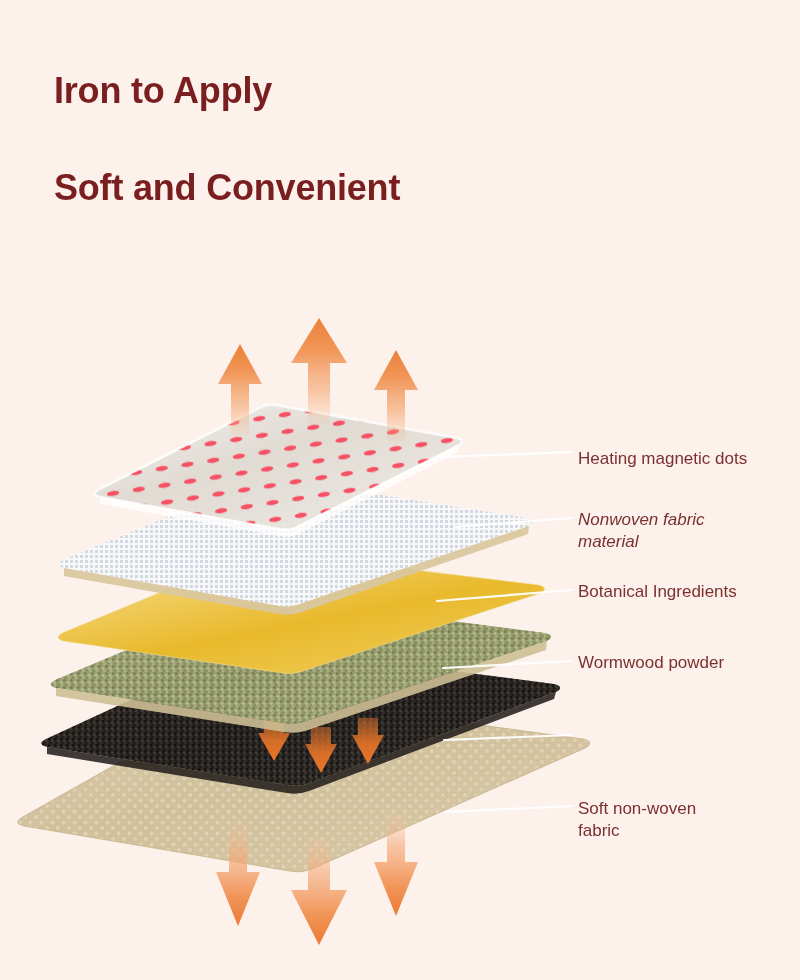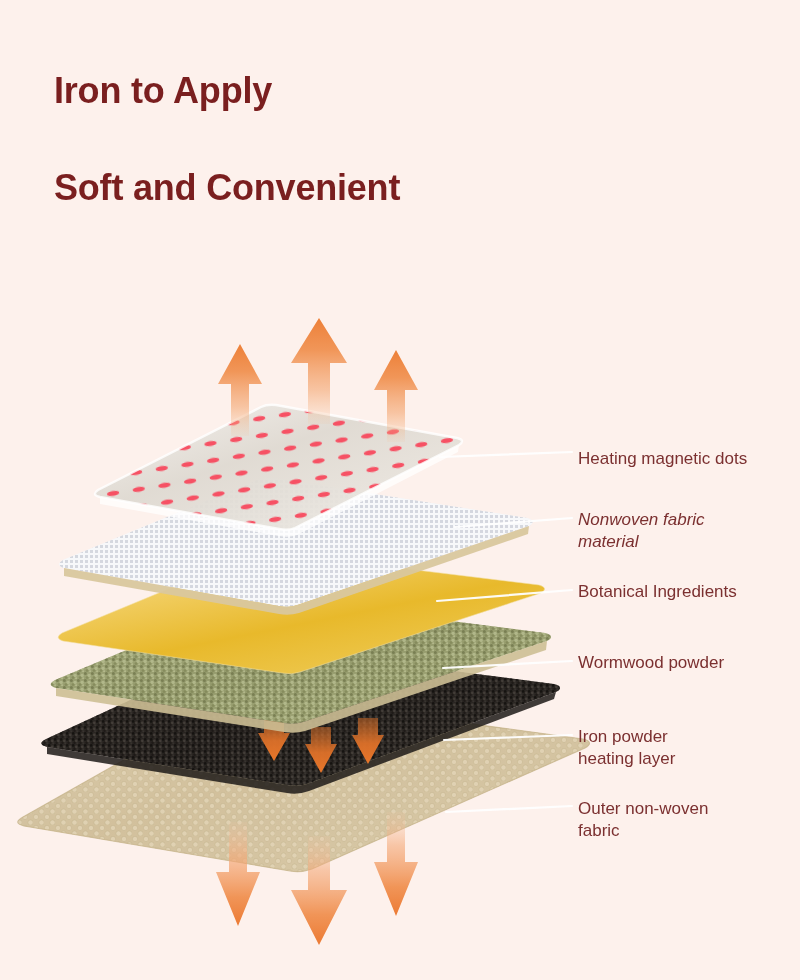--- a/index.html
+++ b/index.html
@@ -266,18 +266,16 @@
       <line x1="444" y1="740" x2="572" y2="735"></line>
       <line x1="446" y1="812" x2="572" y2="806"></line>
     </g>
   </svg>
 
   <div class="label lbl-0">Heating magnetic dots</div>
   <div class="label lbl-1">Nonwoven fabric
 material</div>
   <div class="label lbl-2">Botanical Ingredients</div>
   <div class="label lbl-3">Wormwood powder</div>
-  <div class="label lbl-4">Iron powder
-heating layer</div>
-  <div class="label lbl-5">Outer non-woven
+  <div class="label lbl-5">Soft non-woven
 fabric</div>
 
 </div>
 
 </body></html>

